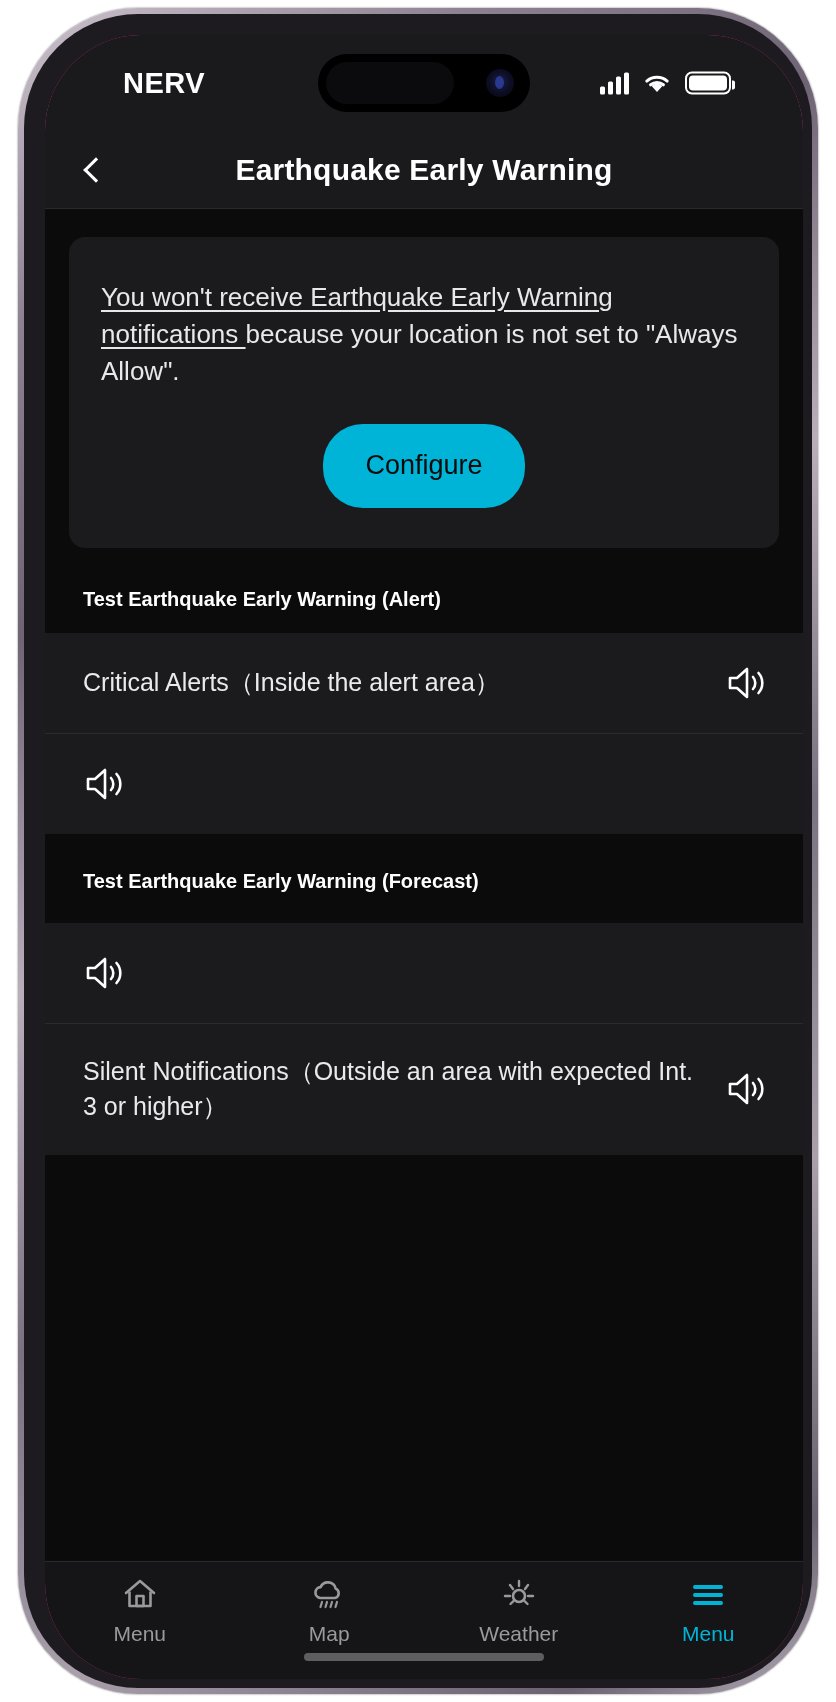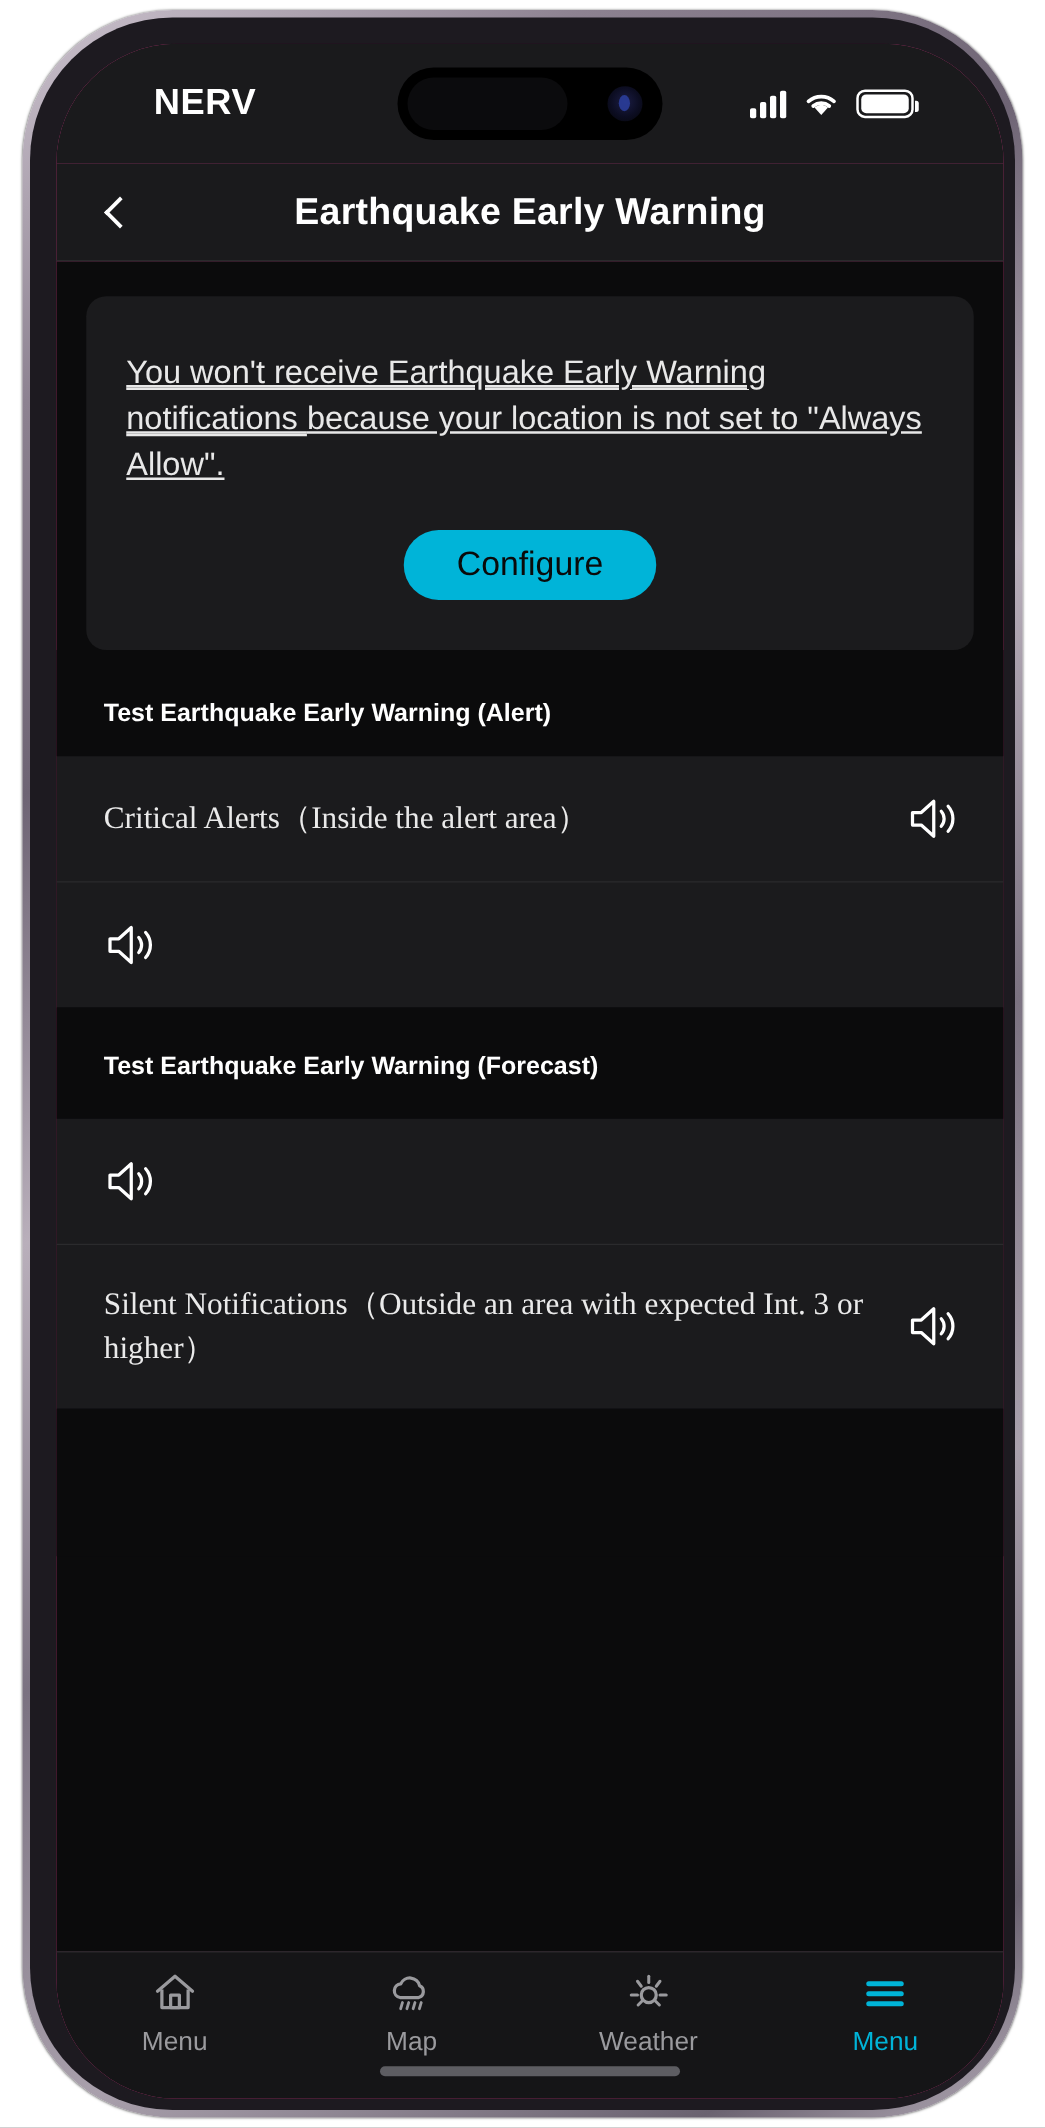--- a/index.html
+++ b/index.html
@@ -232,47 +232,46 @@
   .notice-card {
     margin: 28px 24px 0 24px;
     background: #1b1b1d;
     border-radius: 16px;
     padding: 42px 32px 40px 32px;
   }
   .notice-text {
     color: #e8e8e8;
     font-size: 26px;
     line-height: 1.42;
-    text-decoration: underline;
   }
   .notice-text .u { text-decoration: underline; text-underline-offset: 4px; }
 
   .configure-wrap { display:flex; justify-content:center; margin-top: 34px; }
   .configure-btn {
     background: #00b4d8;
     color: #0a0a0a;
     border: none;
     border-radius: 40px;
     padding: 0 42px;
-    height: 56px;
+    height: 84px;
     font-size: 27px;
     font-family: "Liberation Sans", sans-serif;
     cursor: pointer;
   }
 
   .section-header {
     background: #0b0b0c;
     padding: 40px 38px 22px 38px;
     color: #ffffff;
     font-size: 20px;
     font-weight: 700;
   }
   .section-header.tight { padding-top: 36px; padding-bottom: 30px; }
 
-  .list { background: #1b1b1d; font-family: Liberation Serif, serif; }
+  .list { background: #1b1b1d; }
   .row {
     display: flex;
     align-items: center;
     justify-content: space-between;
     padding: 30px 34px 30px 38px;
     border-bottom: 1px solid #2b2b2d;
     cursor: pointer;
     gap: 16px;
   }
   .row:last-child { border-bottom: none; }

